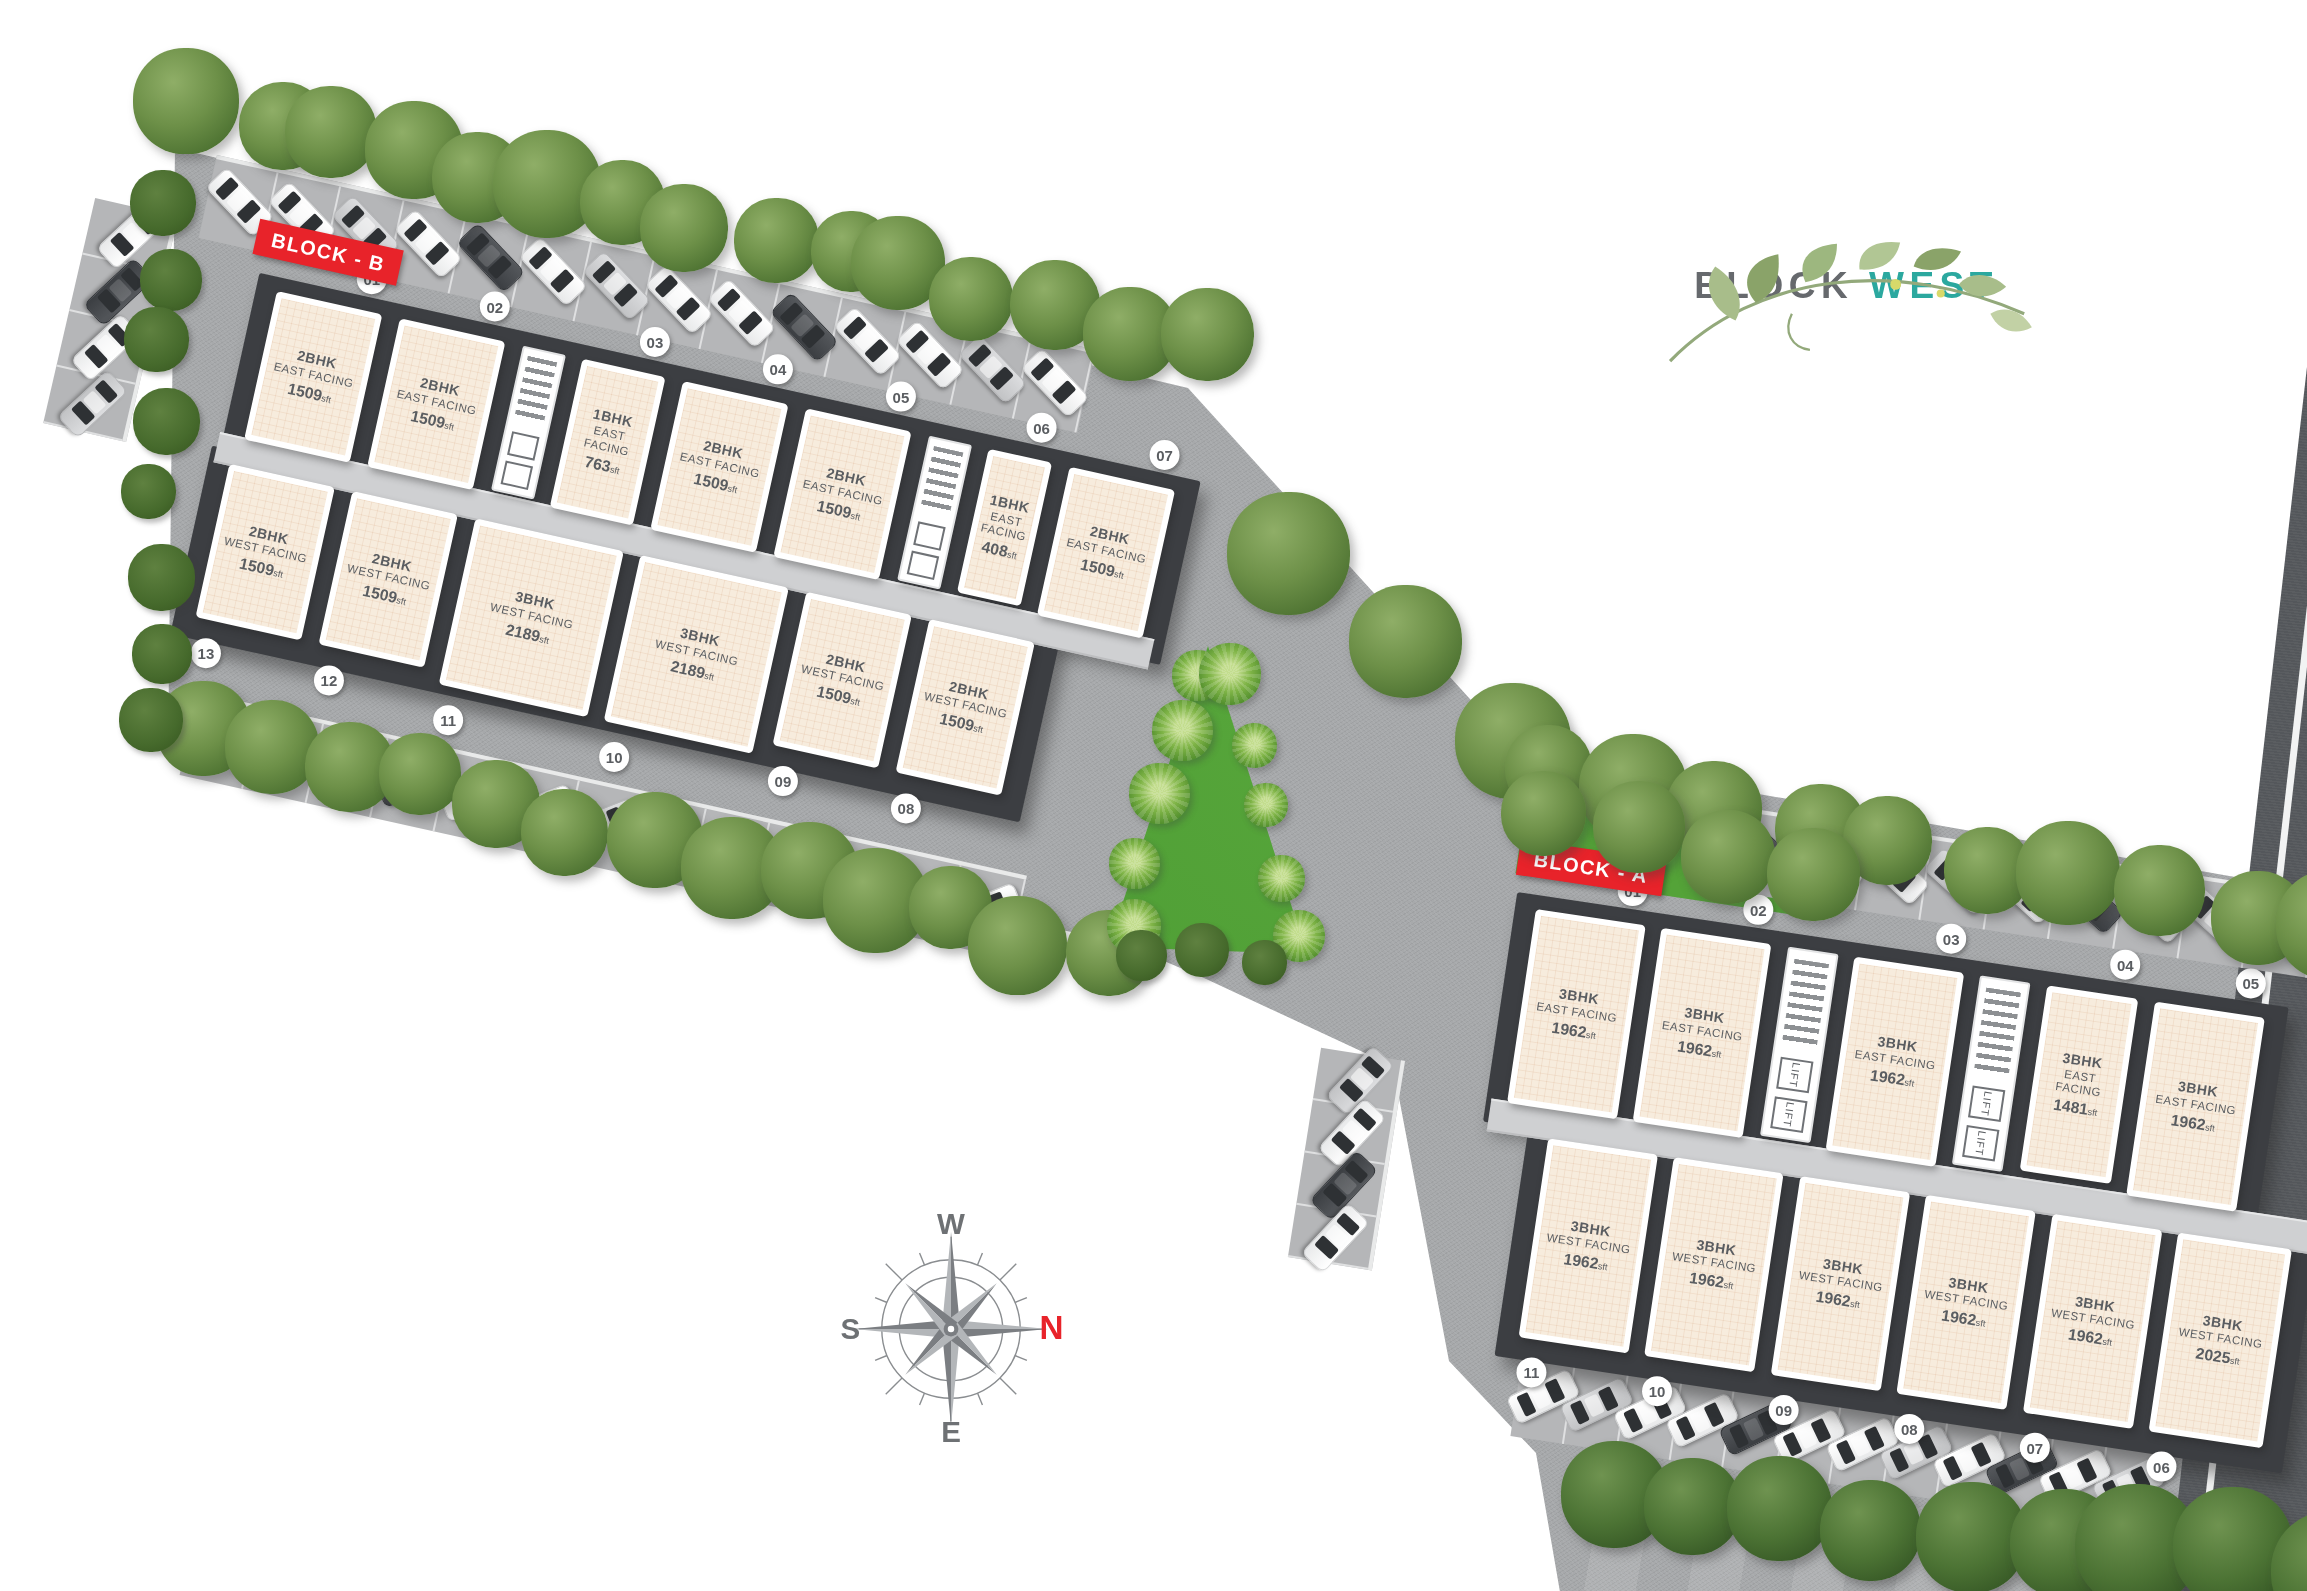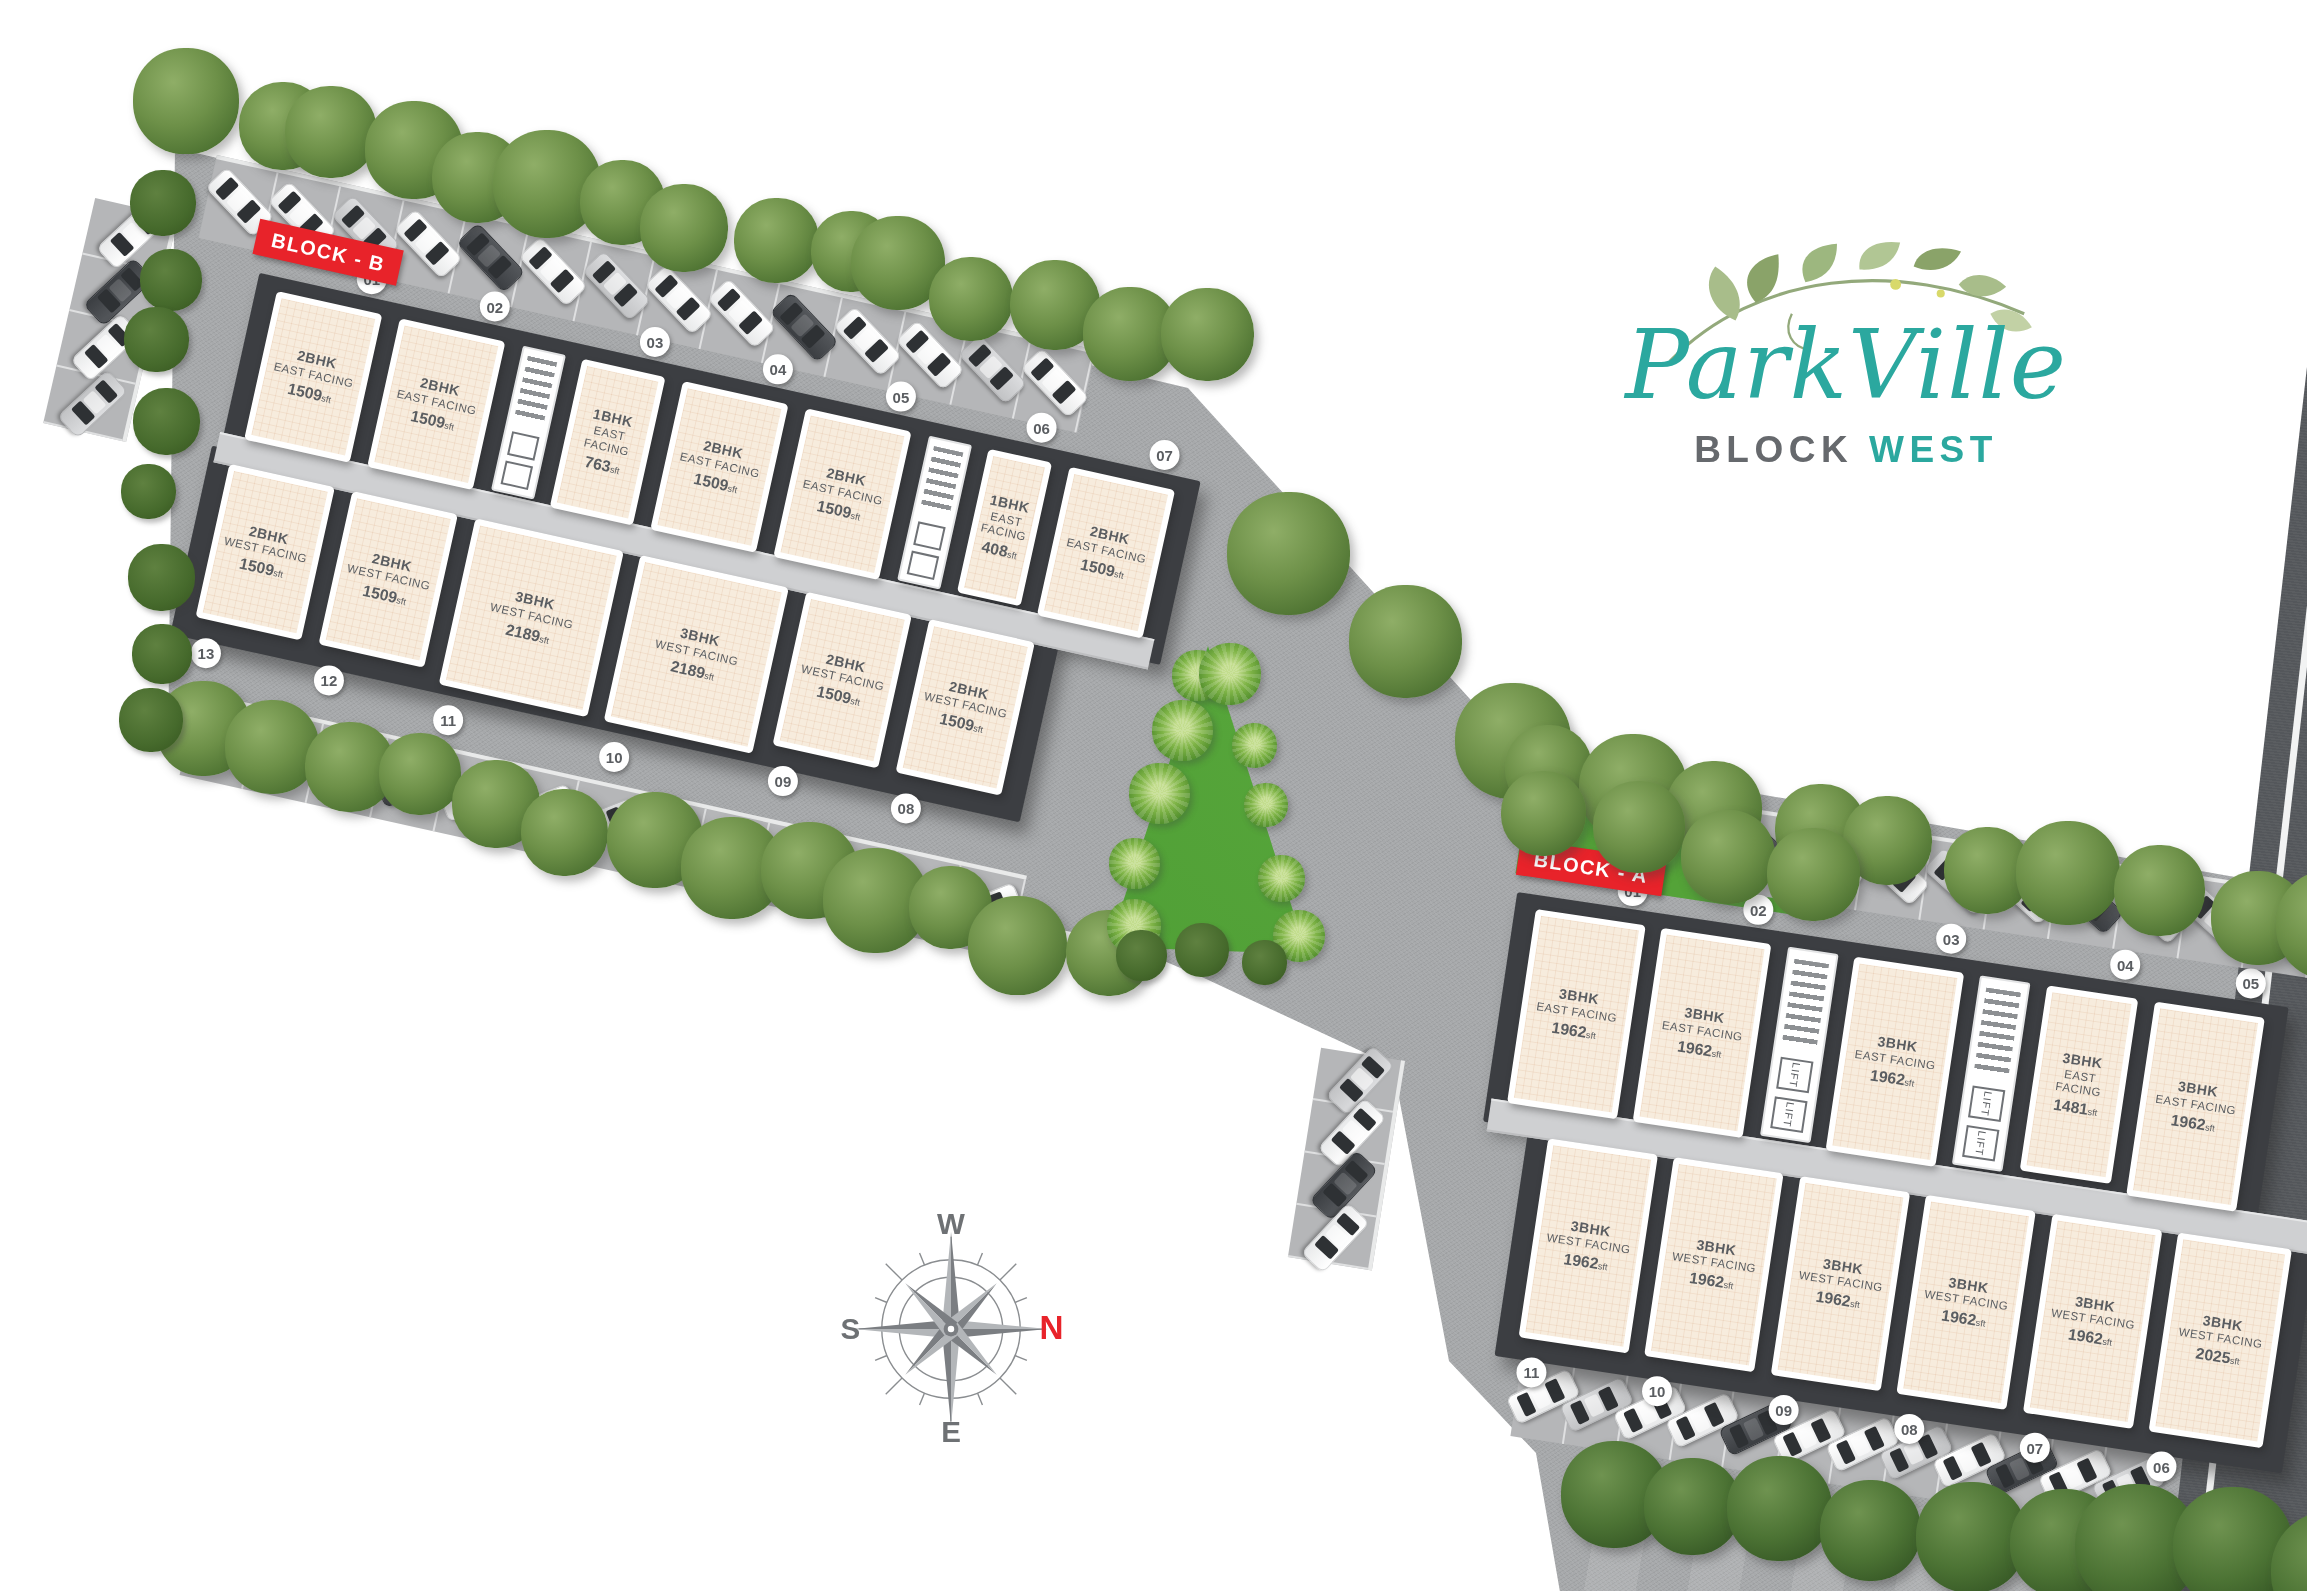--- a/index.html
+++ b/index.html
@@ -125,21 +125,20 @@
       <path d="M205,175 C150,150 130,95 160,55 C215,90 225,140 205,175 Z" fill="#a8bd8a"></path>
       <path d="M360,90 C340,45 365,10 430,5 C430,55 405,82 360,90 Z" fill="#9db77f"></path>
       <path d="M480,62 C475,20 510,-5 570,2 C560,48 525,65 480,62 Z" fill="#b1c694"></path>
       <path d="M600,55 C610,18 655,5 705,22 C685,62 640,72 600,55 Z" fill="#8aa369"></path>
       <path d="M700,95 C725,65 770,68 805,100 C770,130 725,128 700,95 Z" fill="#a8bd8a"></path>
       <path d="M770,160 C800,140 840,152 862,190 C825,210 788,198 770,160 Z" fill="#c2d1a5"></path>
       <circle cx="560" cy="95" r="12" fill="#d8d96a"></circle>
       <circle cx="660" cy="115" r="9" fill="#d8d96a"></circle>
       <path d="M330,160 C310,200 330,235 370,240" fill="none" stroke="#93a97b" stroke-width="5"></path>
     </svg>
-    <div class="logo-text">ParkVille</div>
     <div class="logo-sub"><span class="m">BLOCK</span>&nbsp;<span class="p">WEST</span></div>
   </div>
 
   <div class="compass">
     <svg viewBox="-260 -260 520 520">
       <g stroke="#8a8d90" stroke-width="3" fill="none">
         <circle r="150"></circle>
           <circle r="112"></circle>
         <g id="ticks">
             <line x1="150" y1="0" x2="200" y2="0"></line>

